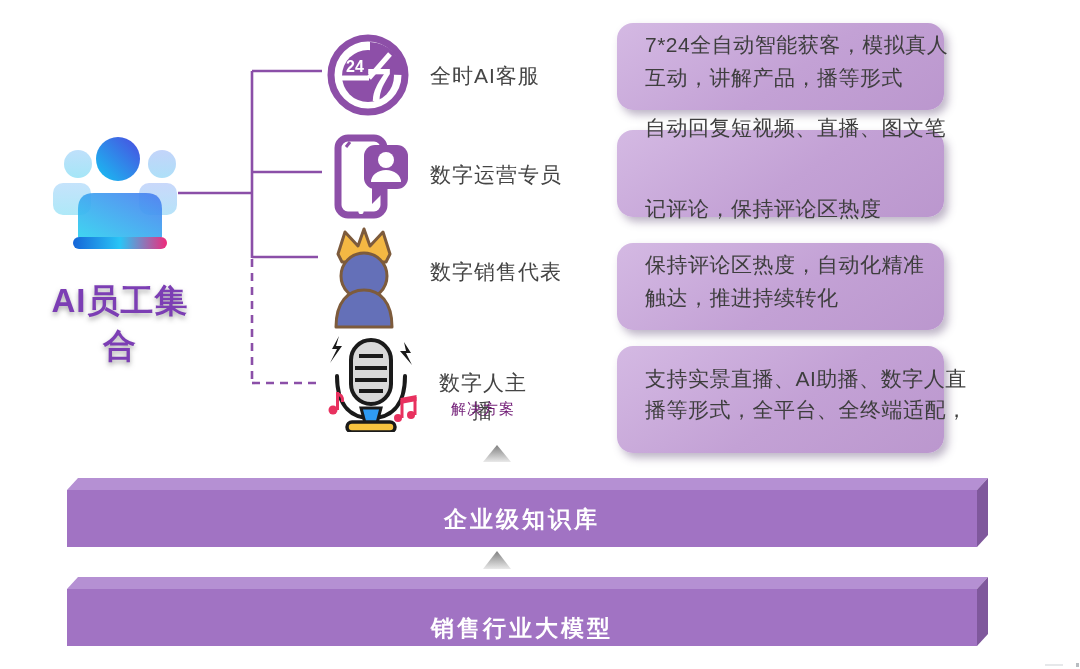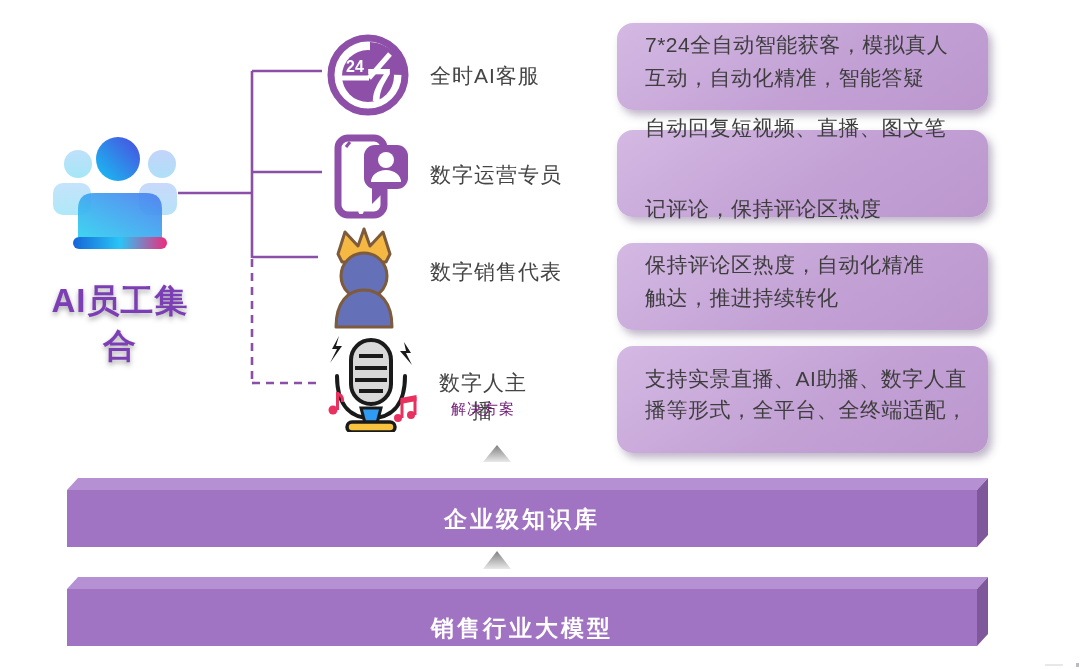--- a/index.html
+++ b/index.html
@@ -22,21 +22,21 @@
     font-size:21px;font-weight:500;color:#454545;letter-spacing:1px;
   }
   .row-label.center{width:106px;text-align:center;}
   .row-sublabel{
     left:430px;top:400px;width:106px;text-align:center;
     font-size:15px;color:#701a75;letter-spacing:1px;
   }
 
   
   .desc-box{
-    left:617px;width:371px;box-sizing:border-box;
+    left:617px;width:327px;box-sizing:border-box;
     padding:0 18px 12px 28px;border-radius:16px;
     background:linear-gradient(145deg,#d4b9e3 0%,#c3a1d5 55%,#bb97ce 100%);
     box-shadow:4px 5px 8px rgba(110,90,130,0.45);
     display:flex;flex-direction:column;justify-content:center;
     color:#3e3e3e;font-size:21px;letter-spacing:0.5px;
   }
   .desc-box .ln{line-height:33px;white-space:nowrap;}
   .desc-box.tall .ln{line-height:31px;}
 
   
@@ -155,21 +155,21 @@
 </svg>
 
 <div class="abs row-label" style="top:62px;">全时AI客服</div>
 <div class="abs row-label" style="top:161px;">数字运营专员</div>
 <div class="abs row-label" style="top:258px;">数字销售代表</div>
 <div class="abs row-label center" style="top:369px;">数字人主播</div>
 <div class="abs row-sublabel">解决方案</div>
 
 <div class="abs desc-box" style="top:23px;height:87px;">
   <div class="ln">7*24全自动智能获客，模拟真人</div>
-  <div class="ln">互动，自动化精准，智能答疑</div>
+  <div class="ln">互动，讲解产品，播等形式</div>
 </div>
 <div class="abs desc-box" style="top:130px;height:87px;gap:48px;">
   <div class="ln">自动回复短视频、直播、图文笔</div>
   <div class="ln">记评论，保持评论区热度</div>
 </div>
 <div class="abs desc-box" style="top:243px;height:87px;">
   <div class="ln">保持评论区热度，自动化精准</div>
   <div class="ln">触达，推进持续转化</div>
 </div>
 <div class="abs desc-box tall" style="top:346px;height:107px;">

